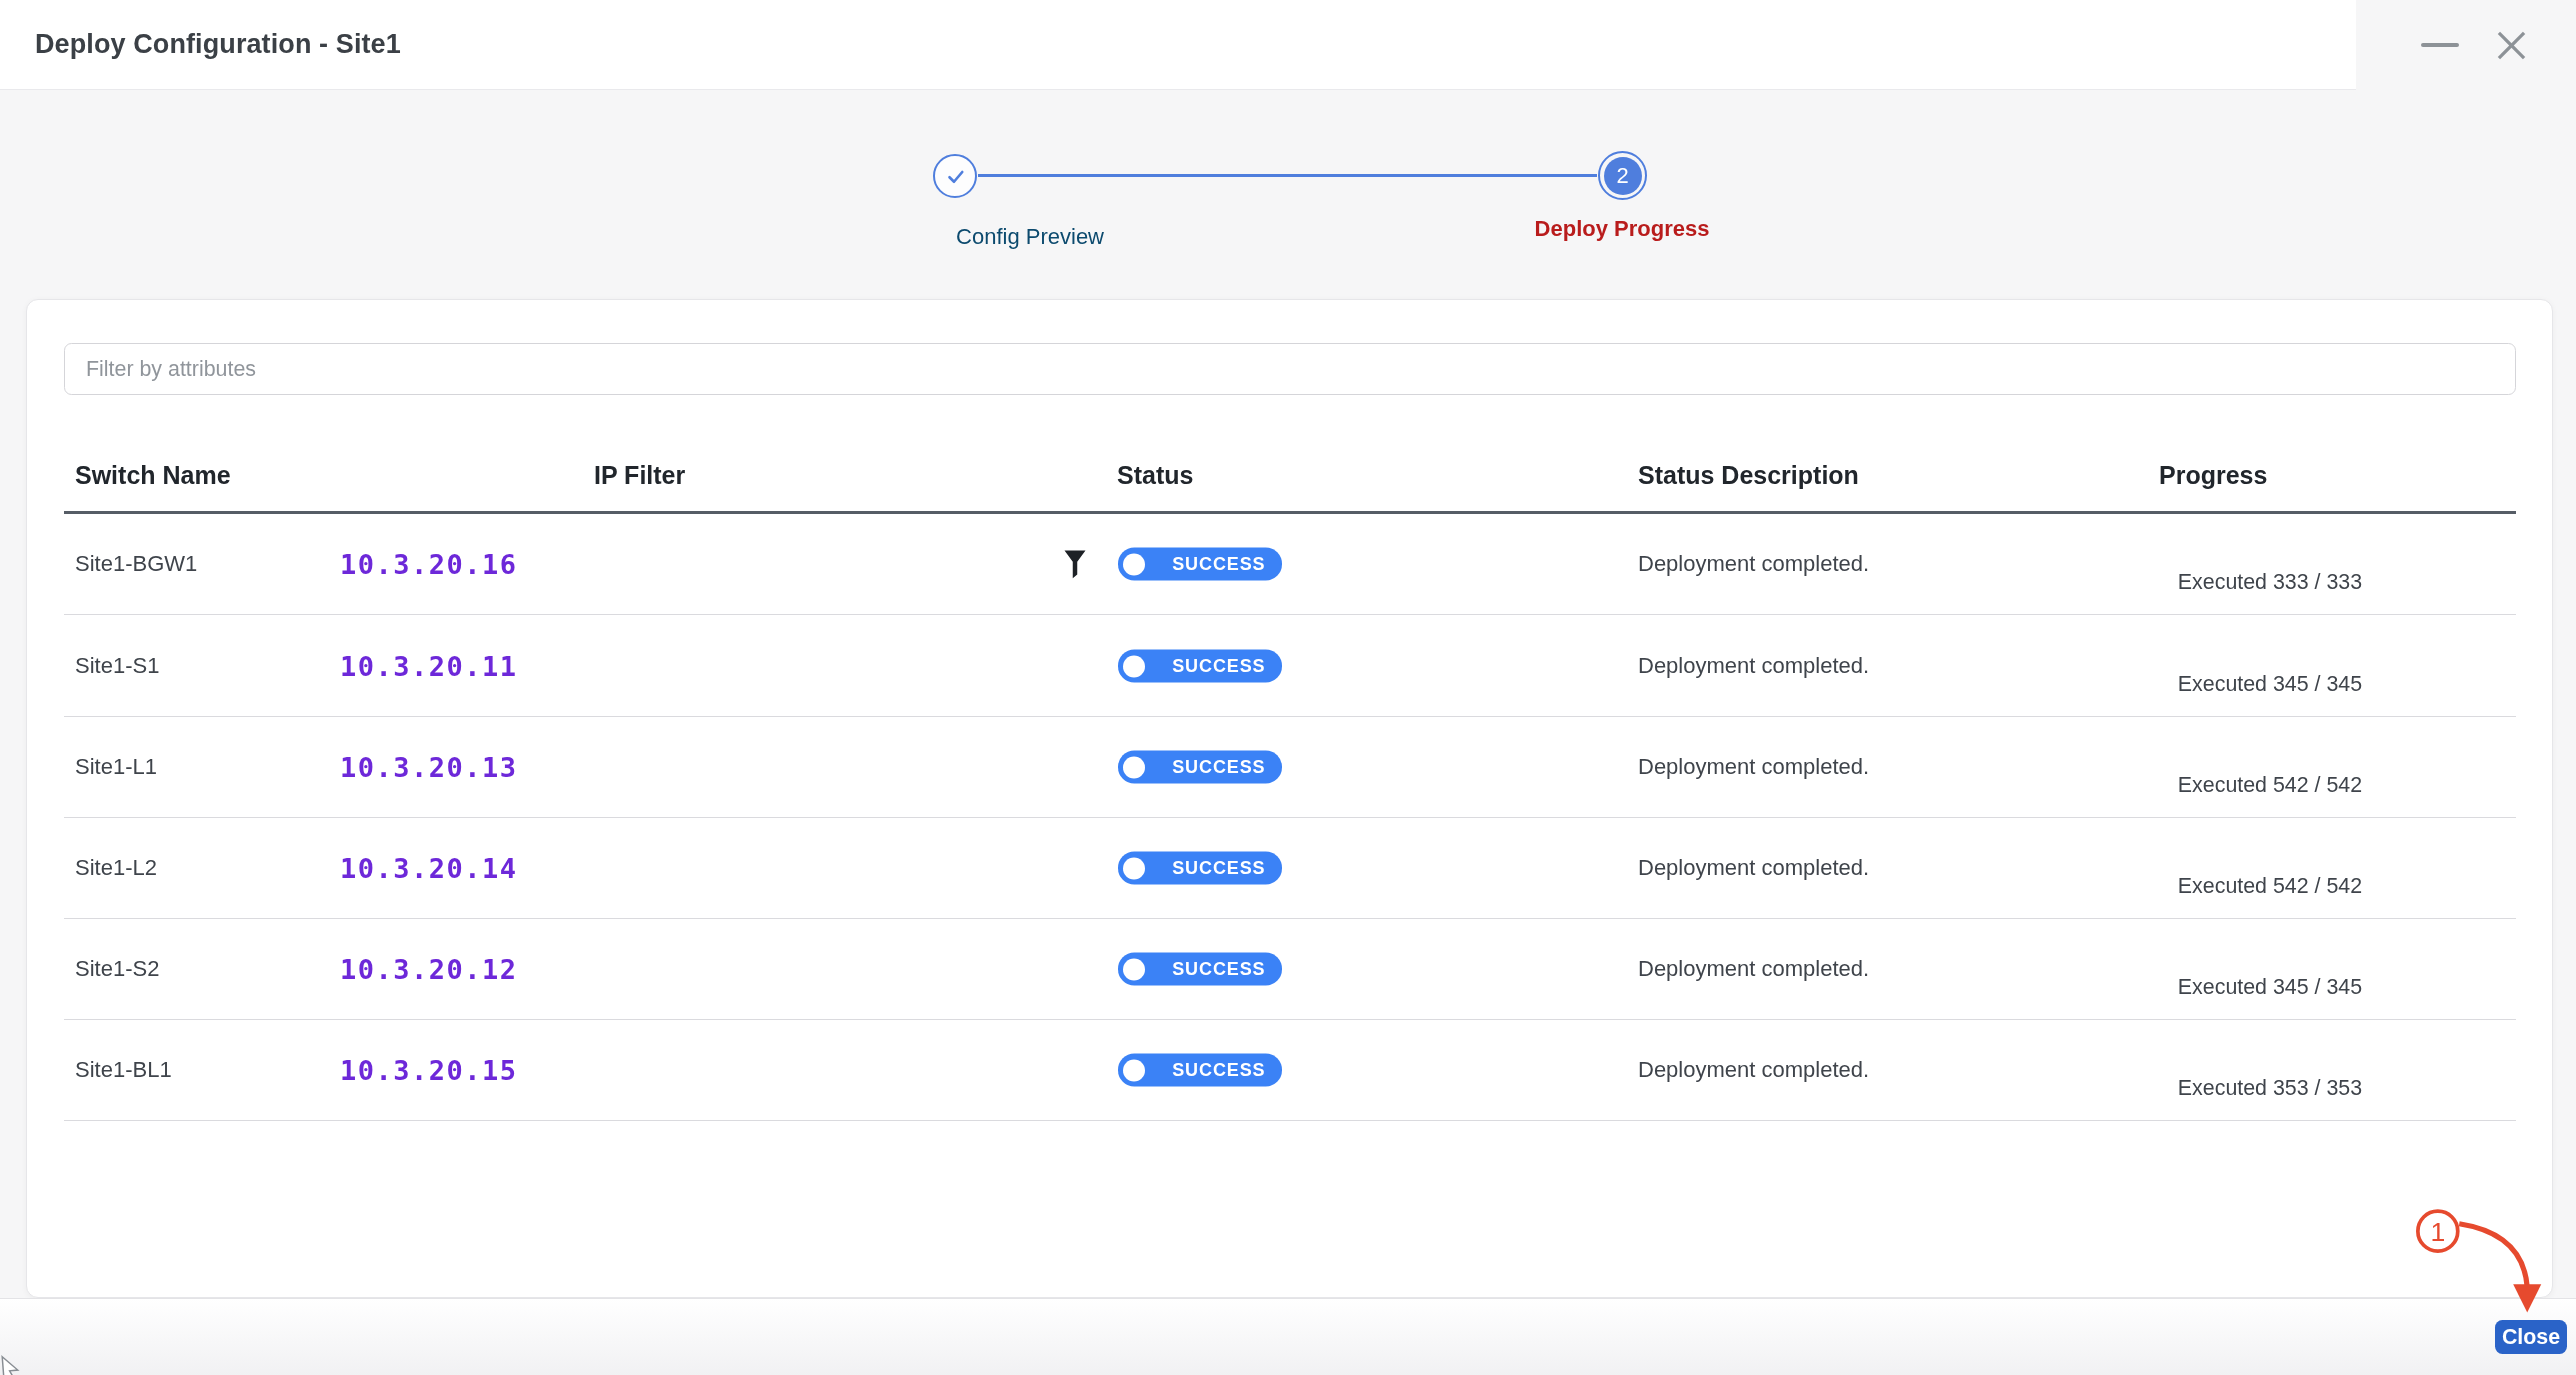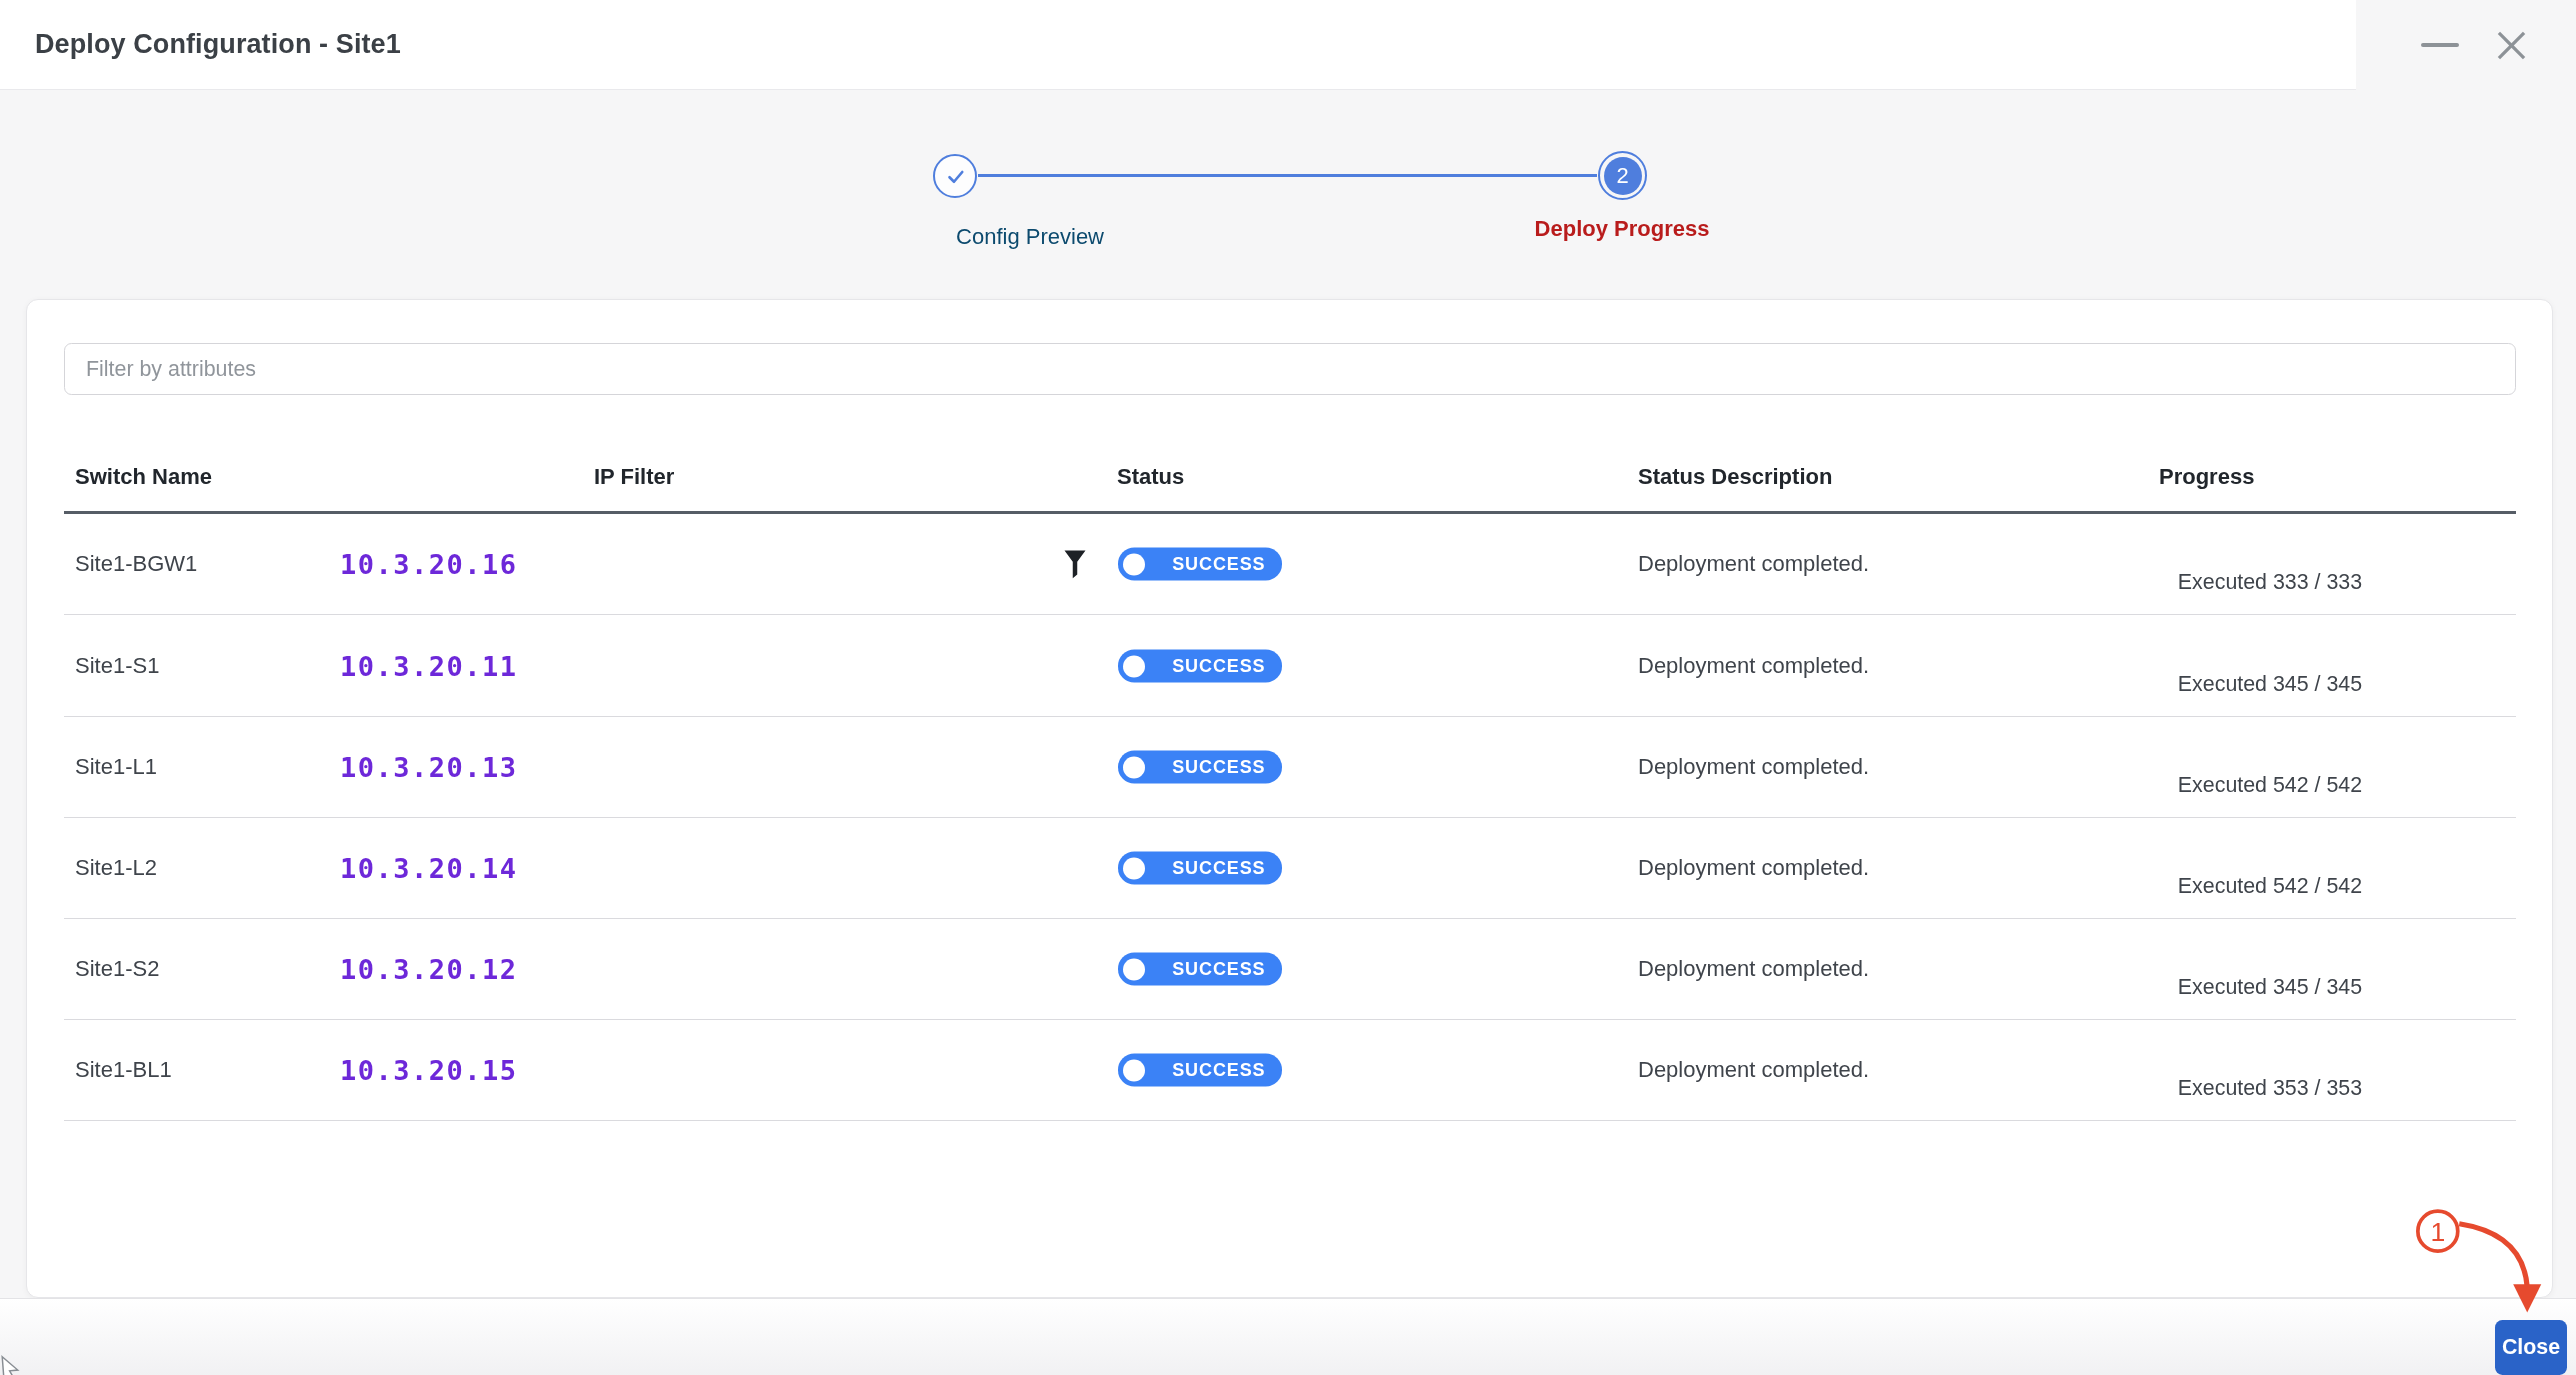--- a/index.html
+++ b/index.html
@@ -29,21 +29,21 @@
 
   
   .card{position:absolute;left:26px;top:299px;width:2527px;height:999px;background:#ffffff;
     border:0.7px solid #e6e6e9;border-radius:12px;box-shadow:0 1.5px 6px rgba(0,0,0,0.04);}
   .filter-input{position:absolute;left:37px;top:43px;width:2452px;height:52px;border:1.5px solid #d5d5d9;
     border-radius:7.4px;padding:4px 21px;font-size:21.4px;color:#3f444b;background:#ffffff;outline:none;
     font-family:"Liberation Sans", sans-serif;}
   .filter-input::placeholder{color:#90959b;}
 
   .thead{position:absolute;left:37px;top:127px;width:2452px;height:87px;border-bottom:3px solid #565d66;}
-  .th{position:absolute;bottom:21px;font-size:22px;font-weight:700;color:#21262c;cursor:pointer;margin-top:24px;}
+  .th{position:absolute;bottom:21px;font-size:25px;font-weight:700;color:#21262c;cursor:pointer;margin-top:24px;}
   .th.c1{left:11px;} .th.c2{left:530px;} .th.c3{left:1053px;} .th.c4{left:1574px;} .th.c5{left:2095px;}
 
   .trow{position:absolute;left:37px;width:2452px;height:101px;border-bottom:1.5px solid #dadade;text-align:center;}
   .r0{top:214px;} .r1{top:316px;} .r2{top:417px;} .r3{top:518px;} .r4{top:619px;} .r5{top:720px;}
 
   .cell{position:absolute;top:50%;transform:translateY(-50%);}
   .c-name{left:11px;font-size:22px;color:#3f444b;}
   .c-ip{left:276px;font-family:"DejaVu Sans Mono", monospace;font-weight:700;font-size:27px;
     color:#6d28d9;letter-spacing:1.5px;}
   .c-funnel{left:999px;width:24px;height:33px;cursor:pointer;}
@@ -56,21 +56,21 @@
   .pill-dot{width:22px;height:22px;border-radius:50%;background:#ffffff;}
   .pill-text{font-size:18px;font-weight:700;color:#ffffff;letter-spacing:0.9px;}
 
   .bar-track{width:220px;height:9.6px;border-radius:5.2px;background:#e4e7e2;overflow:hidden;}
   .bar-fill{height:9.6px;border-radius:5.2px;background:#58a13c;width:0;}
   .prog-label{margin-top:6.7px;font-size:21.4px;color:#3f444b;white-space:nowrap;}
 
   
   .footerbar{position:absolute;left:0;top:1298px;width:2576px;height:78px;
     background:linear-gradient(to bottom,#ffffff,#f1f1f3);border-top:1.5px solid #e3e3e6;}
-  .close-btn{position:absolute;left:2495px;top:21.4px;width:72px;height:55px;border:none;border-radius:7.4px;
+  .close-btn{position:absolute;left:2495px;top:21.4px;width:72px;height:34px;border:none;border-radius:7.4px;
     background:#2a63c8;color:#ffffff;font-size:21.4px;font-weight:700;cursor:pointer;
     display:flex;align-items:center;justify-content:center;font-family:"Liberation Sans", sans-serif;}
 
   
   .overlay{position:absolute;left:0;top:0;width:2576px;height:1376px;pointer-events:none;}
   .ann-num{font-size:36px;font-weight:400;fill:#e64a2e;font-family:"Liberation Sans", sans-serif;}
 </style>
 </head>
 <body>
 

